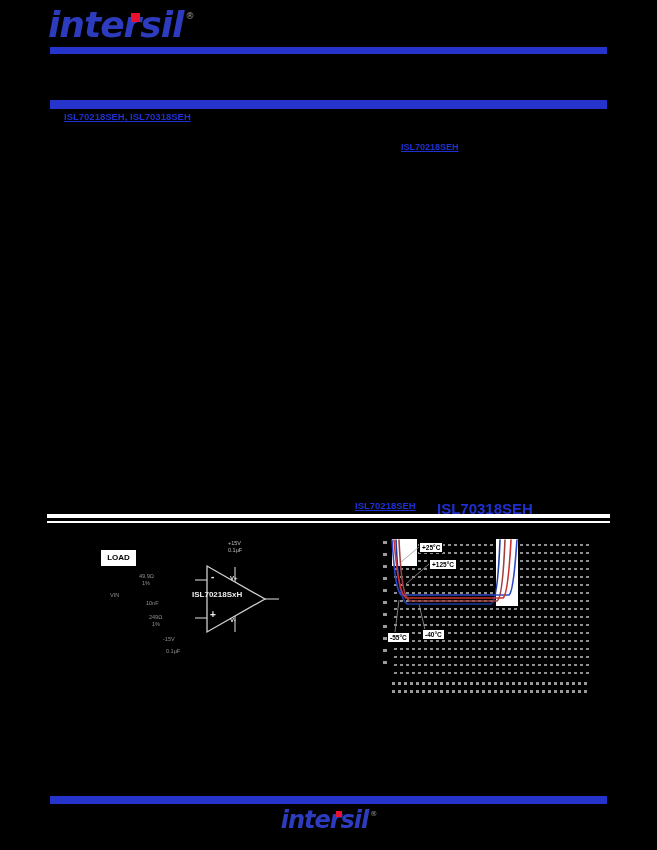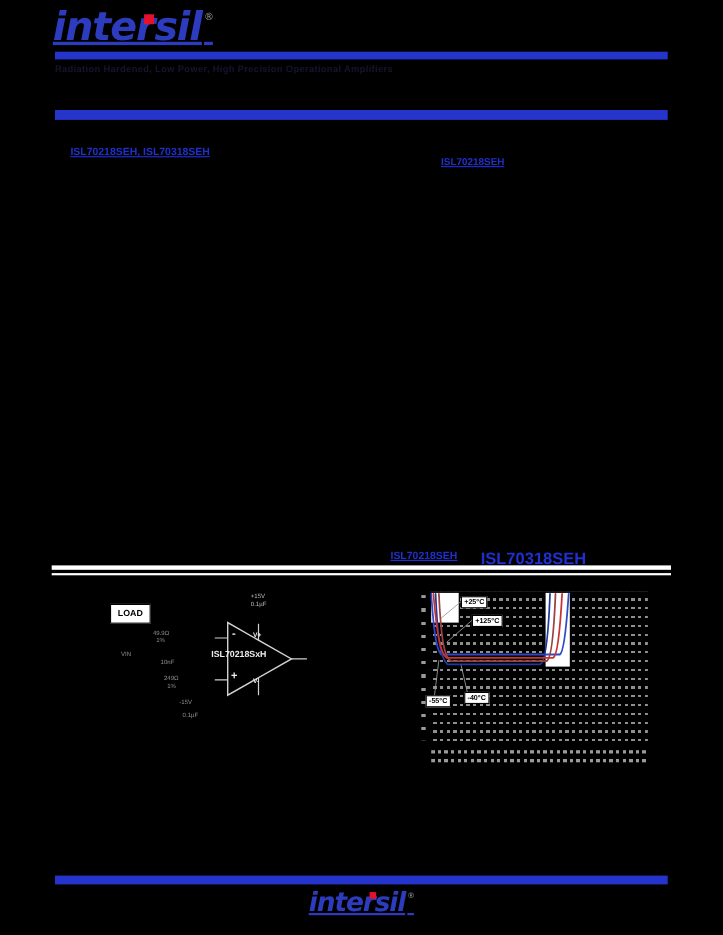--- a/index.html
+++ b/index.html
@@ -10,21 +10,21 @@
     font-family:"Liberation Sans", sans-serif;
     position:relative; overflow:hidden;
   }
   .abs { position:absolute; }
 
   
   .logo {
     position:absolute;
     font-family:"DejaVu Sans", sans-serif;
     font-style:italic; font-weight:900;
-    color:#2d3cbf; letter-spacing:-1px;text-decoration:underline;
+    color:#2d3cbf; letter-spacing:-1px;
   }
   .logo-top { left:48px; top:4px; font-size:36px; }
   .logo-bottom { position:relative; display:inline-block; font-size:24px; }
   .logo .dot { position:absolute; background:#e8112d; }
   .logo-top .dot { left:83px; top:9px; width:9px; height:9px; }
   .logo-bottom .dot { left:55px; top:5px; width:6px; height:6px; }
   .logo sup { font-size:9px; color:#9a9a9a; font-style:normal; font-weight:400; margin-left:2px; vertical-align:18px; }
   .logo-bottom sup { font-size:7px; vertical-align:12px; }
 
   .blue-bar { position:absolute; left:50px; width:557px; background:#2535cc; }
@@ -85,25 +85,24 @@
 
 <div class="abs" style="left:0;top:0;width:657px;height:850px;">
 
   <div class="logo logo-top">
     <span>intersil</span><sup>®</sup>
     <span class="dot"></span>
   </div>
 
   <div class="blue-bar" style="top:47px;height:7px;"></div>
 
-  <div class="tagline">Radiation Hardened, Low Power, High Precision Operational Amplifiers</div>
 
   <div class="blue-bar" style="top:100px;height:9px;"></div>
 
-  <a class="doc-link" style="left:64px;top:133px;font-size:9.5px;text-align:right;">ISL70218SEH, ISL70318SEH</a>
+  <a class="doc-link" style="left:64px;top:111px;font-size:9.5px;text-align:right;">ISL70218SEH, ISL70318SEH</a>
 
   <a class="doc-link" style="left:401px;top:142px;font-size:9px;">ISL70218SEH</a>
 
   <a class="doc-link" style="left:355px;top:500px;font-size:9.5px;">ISL70218SEH</a>
   <a class="doc-link" style="left:437px;top:500px;font-size:15px;">ISL70318SEH</a>
 
   <div class="rule-white" style="top:514px;height:4px;"></div>
   <div class="rule-white" style="top:521px;height:2px;"></div>
 
   <div class="abs" style="left:55px;top:535px;width:290px;height:140px;"></div>

